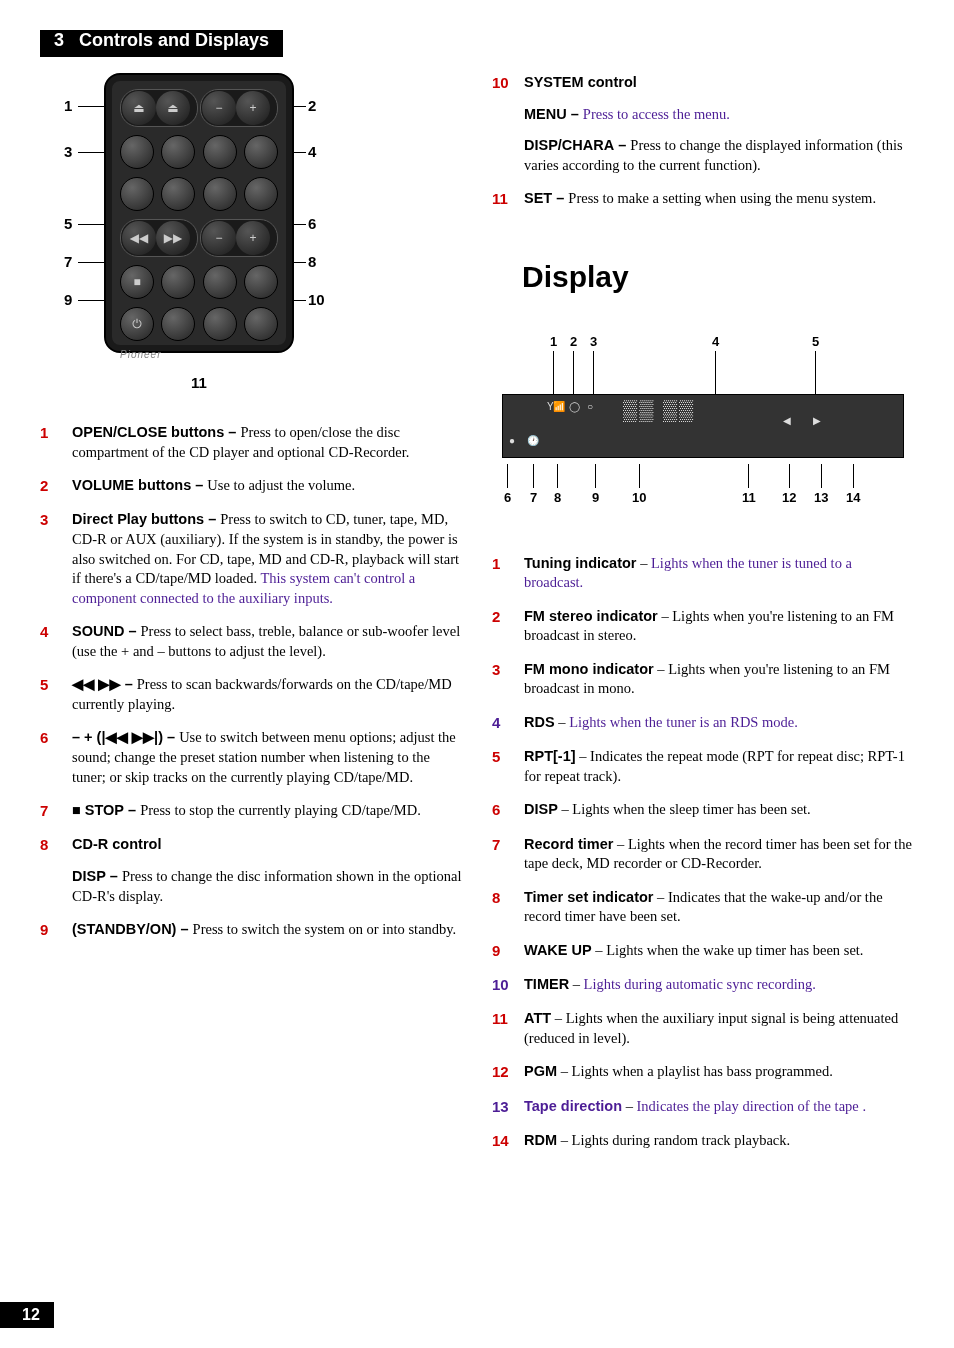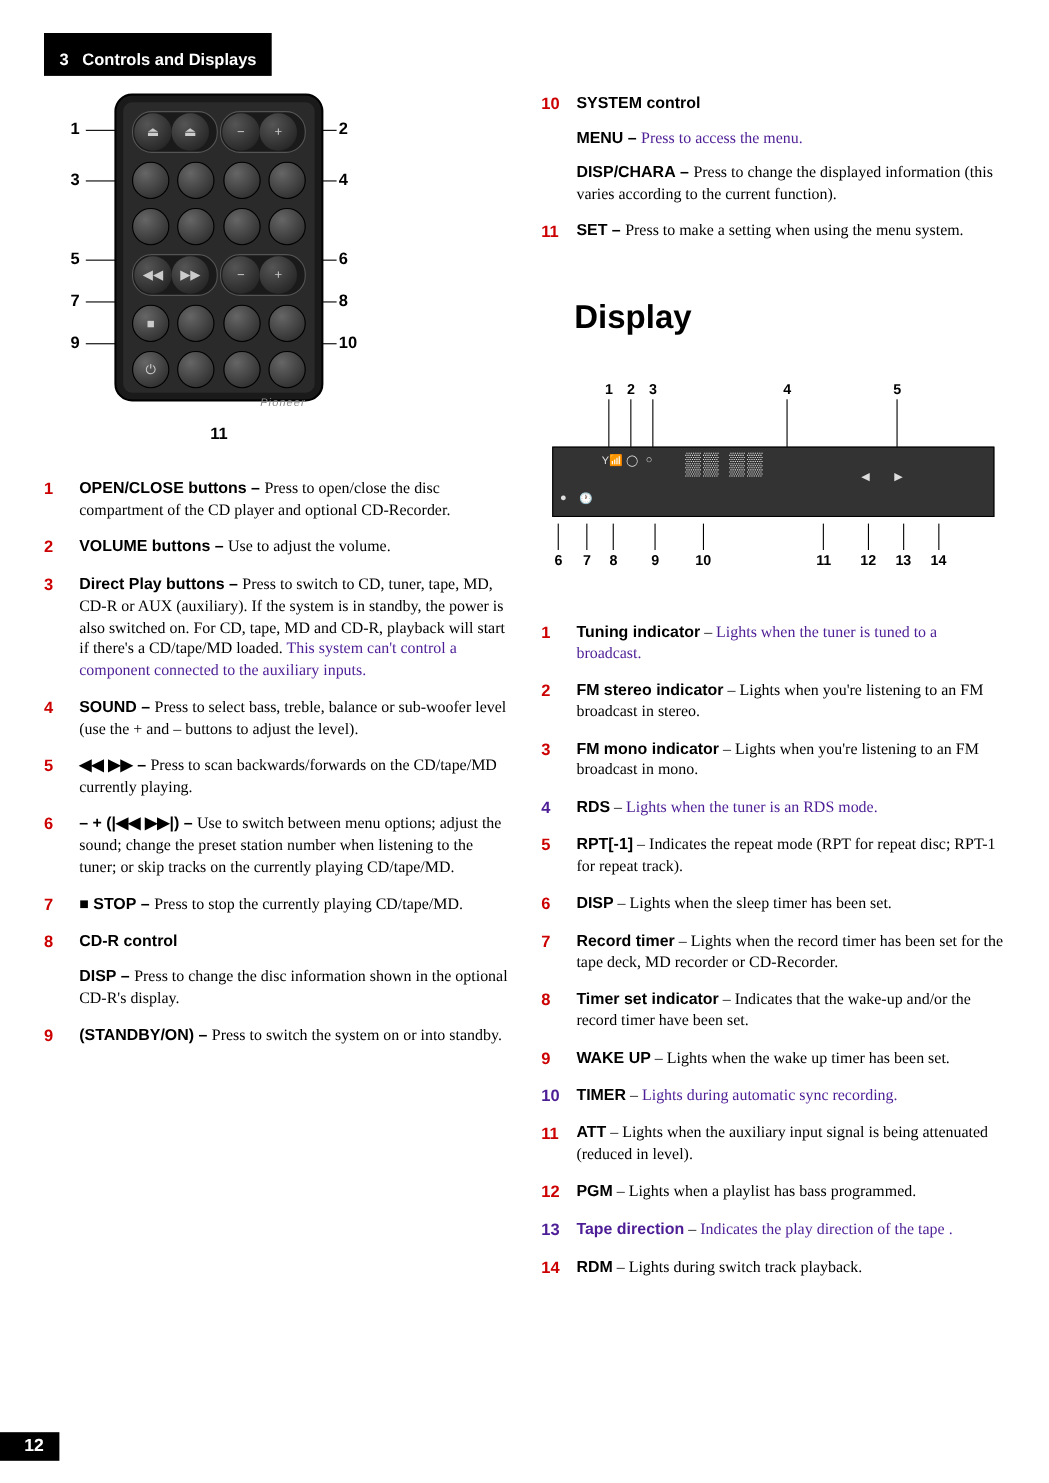--- a/index.html
+++ b/index.html
@@ -10,22 +10,22 @@
     background: #fff;
     color: #000;
     position: relative;
     padding: 30px 40px 40px 40px;
   }
   .chapter-bar {
     background: #000;
     color: #fff;
     font-family: Arial, Helvetica, sans-serif;
     font-weight: bold;
-    font-size: 15px;
-    padding: 16px 14px 6px 14px;
+    font-size: 18px;
+    padding: 0 14px 6px 14px;
     display: inline-block;
     margin-bottom: 16px;
   }
   .columns {
     display: flex;
     gap: 30px;
   }
   .col {
     width: 50%;
   }
@@ -60,21 +60,21 @@
     background: radial-gradient(circle at 35% 30%, #666, #222);
     border:1px solid #000;
     display:flex; align-items:center; justify-content:center;
     color:#ccc; font-size:12px; font-family:Arial;
   }
   .r-pill {
     flex:1; display:flex; border:1px solid #555; border-radius:18px;
     background:#1a1a1a; padding:1px;
   }
   .r-pill .r-btn { border:none; background: radial-gradient(circle at 35% 30%, #555, #1a1a1a); }
-  .r-logo { text-align:right; color:#888; font-size:10px; font-style:italic; font-family:Arial; margin-top:6px; letter-spacing:1px;}
+  .r-logo { text-align:left; color:#888; font-size:10px; font-style:italic; font-family:Arial; margin-top:6px; letter-spacing:1px;}
   .callout-wrap { position:relative; display:inline-block; }
   .cn {
     position:absolute; font-family:Arial; font-weight:bold; font-size:15px;
     color:#000;
   }
   .cn.left { text-align:right; }
   .cline { position:absolute; background:#000; height:1px; }
   .cn-bottom { position:absolute; left:50%; transform:translateX(-50%); bottom:-38px; font-family:Arial; font-weight:bold; font-size:15px;}
 
   ol.desc-list {
@@ -369,21 +369,21 @@
       <li>
           <div class="num">12</div>
           <div class="body"><span class="term">PGM</span><span> – </span><span>Lights when a playlist has bass programmed.</span></div>
         </li>
       <li>
           <div class="num red">13</div>
           <div class="body"><span class="term red">Tape direction</span><span> – </span><span class="red">Indicates the play direction of the tape .</span></div>
         </li>
       <li>
           <div class="num">14</div>
-          <div class="body"><span class="term">RDM</span><span> – </span><span>Lights during switch track playback.</span></div>
+          <div class="body"><span class="term">RDM</span><span> – </span><span>Lights during random track playback.</span></div>
         </li>
     </ol>
   </div>
 </div>
 
 <div class="page-num">12</div>
 
 
 
 

